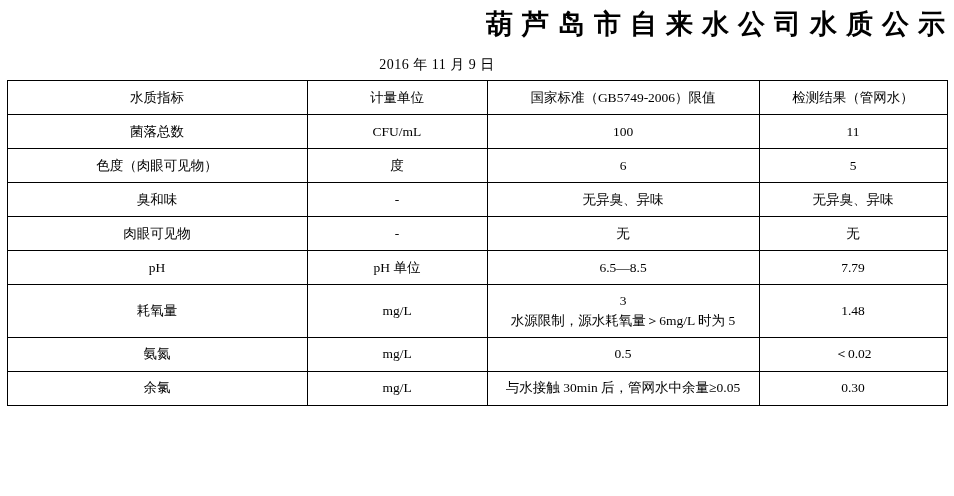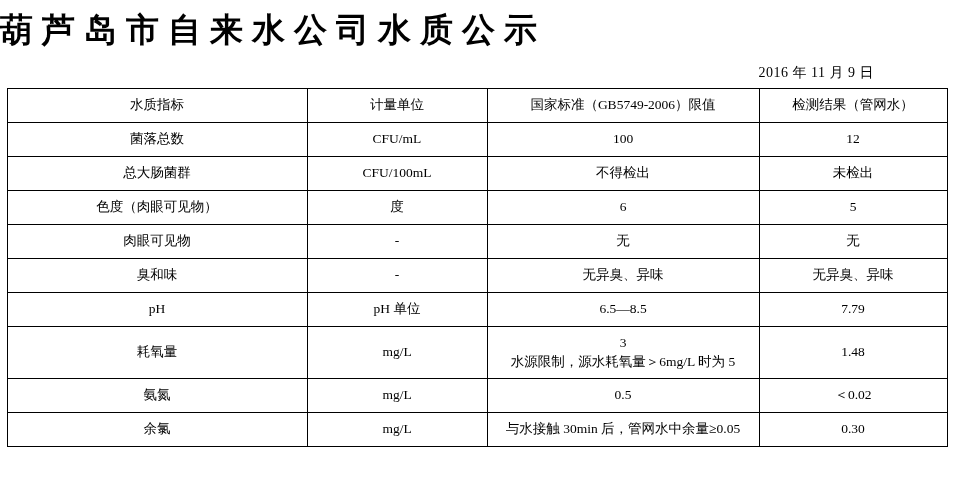--- a/index.html
+++ b/index.html
@@ -14,39 +14,39 @@
     color: #000000;
     overflow: hidden;
   }
   .page {
     position: relative;
     width: 954px;
     height: 496px;
     box-sizing: border-box;
   }
   .main-title {
-    text-align: left;
-    font-family: Liberation Sans, sans-serif;
-    font-size: 33px;
+    text-align: right;
+    font-family: Liberation Mono, monospace;
+    font-size: 27px;
     font-weight: bold;
     letter-spacing: 9px;
     padding-top: 10px;
     line-height: 1.2;
   }
   .sub-title {
     text-align: center;
     font-family: "Liberation Serif", serif;
     font-size: 19px;
     font-weight: bold;
     letter-spacing: 13px;
     padding-top: 11px;
     line-height: 1.2;
   }
   .date-line {
-    text-align: right;
+    text-align: center;
     font-size: 14px;
     padding-right: 80px;
     padding-top: 14px;
     padding-bottom: 6px;
     letter-spacing: 0.5px;
   }
   table.quality {
     border-collapse: collapse;
     width: 940px;
     margin: 0 auto;
@@ -96,45 +96,39 @@
         <th>计量单位</th>
         <th>国家标准（GB5749-2006）限值</th>
         <th>检测结果（管网水）</th>
       </tr>
     </thead>
     <tbody>
       <tr>
         <td>菌落总数</td>
         <td class="cell-mono">CFU/mL</td>
         <td class="two-line">100</td>
-        <td>12</td>
-      </tr>
-      <tr>
-        <td>总大肠菌群</td>
-        <td class="cell-mono">CFU/100mL</td>
-        <td class="two-line">不得检出</td>
-        <td>未检出</td>
+        <td>11</td>
       </tr>
       <tr>
         <td>色度（肉眼可见物）</td>
         <td class="cell-mono">度</td>
         <td class="two-line">6</td>
         <td>5</td>
       </tr>
       <tr>
+        <td>臭和味</td>
+        <td class="cell-mono">-</td>
+        <td class="two-line">无异臭、异味</td>
+        <td>无异臭、异味</td>
+      </tr>
+      <tr>
         <td>肉眼可见物</td>
         <td class="cell-mono">-</td>
         <td class="two-line">无</td>
         <td>无</td>
-      </tr>
-      <tr>
-        <td>臭和味</td>
-        <td class="cell-mono">-</td>
-        <td class="two-line">无异臭、异味</td>
-        <td>无异臭、异味</td>
       </tr>
       <tr>
         <td>pH</td>
         <td class="cell-mono">pH 单位</td>
         <td class="two-line">6.5—8.5</td>
         <td>7.79</td>
       </tr>
       <tr>
         <td>耗氧量</td>
         <td class="cell-mono">mg/L</td>

